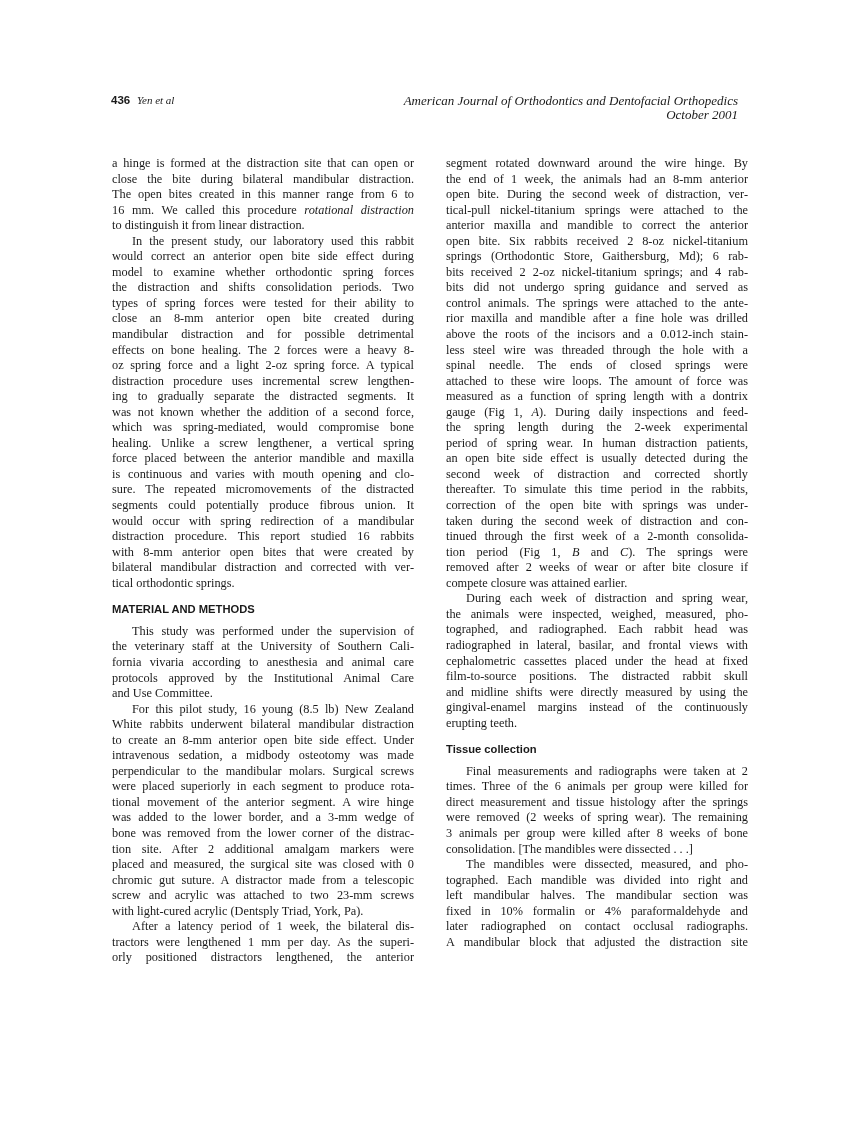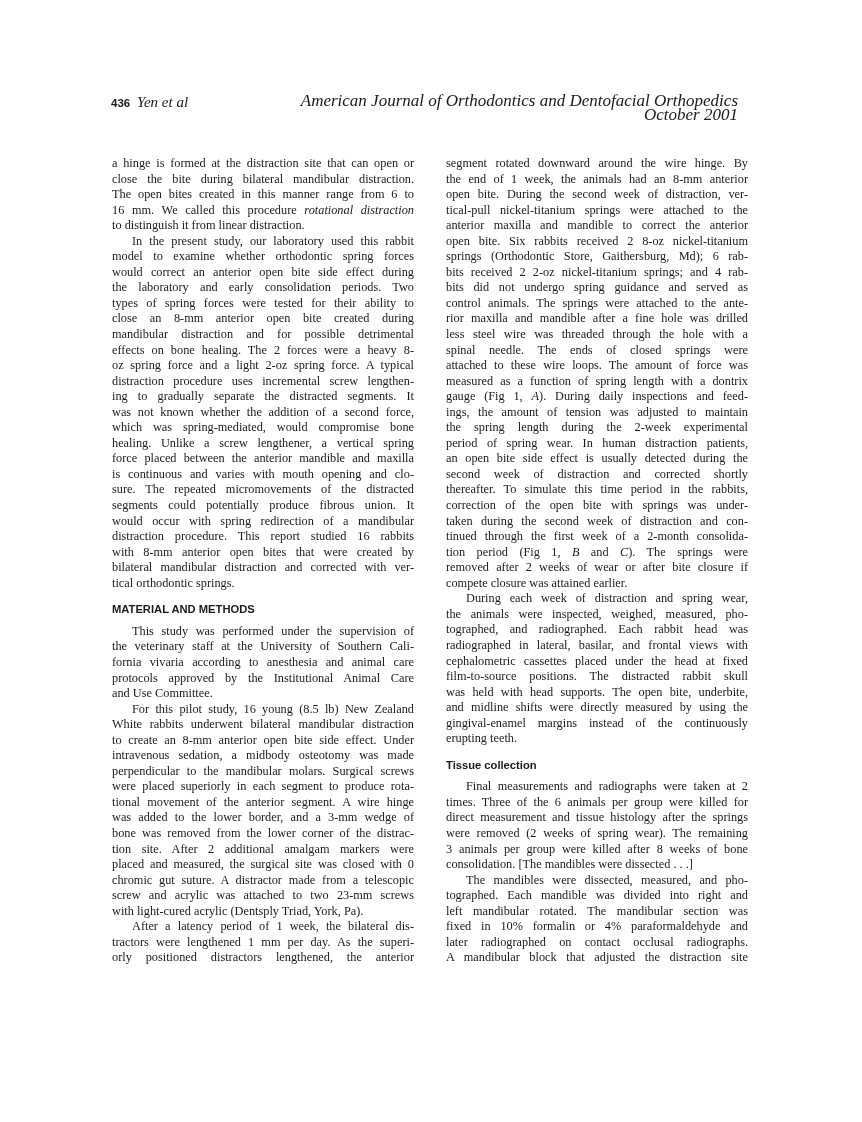--- a/index.html
+++ b/index.html
@@ -1,21 +1,21 @@
 <!DOCTYPE html>
 <html><head>
 <meta charset="utf-8">
 <style>
   html, body { margin: 0; padding: 0; background: #ffffff; }
   body { width: 862px; height: 1122px; position: relative; overflow: hidden;
          font-family: "Liberation Serif", "DejaVu Serif", serif; color: #1a1a1a; }
   .hdr-left { position: absolute; left: 111px; top: 94px; font-size: 11px; white-space: nowrap; }
   .hdr-left .pg { font-family: "Liberation Sans", "DejaVu Sans", sans-serif; font-weight: bold; font-size: 11.5px; margin-right: 4px; text-align: right; }
-  .hdr-left .auth { font-style: italic; font-size: 15px; }
-  .hdr-right { position: absolute; right: 124px; top: 94px; text-align: right; font-style: italic; font-size: 17px; line-height: 14px; }
+  .hdr-left .auth { font-style: italic; font-size: 11px; }
+  .hdr-right { position: absolute; right: 124px; top: 94px; text-align: right; font-style: italic; font-size: 13px; line-height: 14px; }
   .col { position: absolute; top: 156px; width: 302px; }
   .col.left { left: 112px; }
   .col.right { left: 446px; }
   .ln { display: block; font-size: 12.3px; line-height: 15.55px; height: 15.55px; text-align: justify; text-align-last: justify; white-space: nowrap; overflow: visible; }
   .ln.last { text-align-last: left; }
   .ln.ind { text-indent: 20px; }
   .ln i, .ln .it { font-style: italic; }
   .head { display: block; font-family: "Liberation Sans", "DejaVu Sans", sans-serif; font-weight: bold; font-size: 11.2px; line-height: 15.55px; height: 15.55px; }
   .gap { display: block; height: 11px; }
   .gap2 { display: block; height: 6px; }
@@ -37,23 +37,23 @@
 <div class="col left">
   <div>
     <span class="ln">a hinge is formed at the distraction site that can open or</span>
     <span class="ln">close the bite during bilateral mandibular distraction.</span>
     <span class="ln">The open bites created in this manner range from 6 to</span>
     <span class="ln"><span>16 mm. We called this procedure </span><i>rotational distraction</i></span>
     <span class="ln last">to distinguish it from linear distraction.</span>
   </div>
   <div>
     <span class="ln ind">In the present study, our laboratory used this rabbit</span>
+    <span class="ln">would correct an anterior open bite side effect during</span>
     <span class="ln">model to examine whether orthodontic spring forces</span>
-    <span class="ln">would correct an anterior open bite side effect during</span>
-    <span class="ln">the laboratory and early consolidation periods. Two</span>
+    <span class="ln">the distraction and shifts consolidation periods. Two</span>
     <span class="ln">types of spring forces were tested for their ability to</span>
     <span class="ln">close an 8-mm anterior open bite created during</span>
     <span class="ln">mandibular distraction and for possible detrimental</span>
     <span class="ln">effects on bone healing. The 2 forces were a heavy 8-</span>
     <span class="ln">oz spring force and a light 2-oz spring force. A typical</span>
     <span class="ln">distraction procedure uses incremental screw lengthen-</span>
     <span class="ln">ing to gradually separate the distracted segments. It</span>
     <span class="ln">was not known whether the addition of a second force,</span>
     <span class="ln">which was spring-mediated, would compromise bone</span>
     <span class="ln">healing. Unlike a screw lengthener, a vertical spring</span>
@@ -106,62 +106,61 @@
     <span class="ln">the end of 1 week, the animals had an 8-mm anterior</span>
     <span class="ln">open bite. During the second week of distraction, ver-</span>
     <span class="ln">tical-pull nickel-titanium springs were attached to the</span>
     <span class="ln">anterior maxilla and mandible to correct the anterior</span>
     <span class="ln">open bite. Six rabbits received 2 8-oz nickel-titanium</span>
     <span class="ln">springs (Orthodontic Store, Gaithersburg, Md); 6 rab-</span>
     <span class="ln">bits received 2 2-oz nickel-titanium springs; and 4 rab-</span>
     <span class="ln">bits did not undergo spring guidance and served as</span>
     <span class="ln">control animals. The springs were attached to the ante-</span>
     <span class="ln">rior maxilla and mandible after a fine hole was drilled</span>
+    <span class="ln">above the roots of the incisors and a 0.012-inch stain-</span>
     <span class="ln">less steel wire was threaded through the hole with a</span>
     <span class="ln">spinal needle. The ends of closed springs were</span>
     <span class="ln">attached to these wire loops. The amount of force was</span>
     <span class="ln">measured as a function of spring length with a dontrix</span>
     <span class="ln"><span>gauge (Fig 1, </span><i>A</i><span>). During daily inspections and feed-</span></span>
-    <span class="ln">ings, the amount of tension was adjusted to maintain</span>
     <span class="ln">the spring length during the 2-week experimental</span>
     <span class="ln">period of spring wear. In human distraction patients,</span>
     <span class="ln">an open bite side effect is usually detected during the</span>
     <span class="ln">second week of distraction and corrected shortly</span>
     <span class="ln">thereafter. To simulate this time period in the rabbits,</span>
     <span class="ln">correction of the open bite with springs was under-</span>
     <span class="ln">taken during the second week of distraction and con-</span>
     <span class="ln">tinued through the first week of a 2-month consolida-</span>
     <span class="ln"><span>tion period (Fig 1, </span><i>B</i><span> and </span><i>C</i><span>). The springs were</span></span>
     <span class="ln">removed after 2 weeks of wear or after bite closure if</span>
     <span class="ln last">compete closure was attained earlier.</span>
   </div>
   <div>
     <span class="ln ind">During each week of distraction and spring wear,</span>
     <span class="ln">the animals were inspected, weighed, measured, pho-</span>
     <span class="ln">tographed, and radiographed. Each rabbit head was</span>
     <span class="ln">radiographed in lateral, basilar, and frontal views with</span>
     <span class="ln">cephalometric cassettes placed under the head at fixed</span>
     <span class="ln">film-to-source positions. The distracted rabbit skull</span>
-    <span class="ln">was held with head supports. The open bite, underbite,</span>
     <span class="ln">and midline shifts were directly measured by using the</span>
     <span class="ln">gingival-enamel margins instead of the continuously</span>
     <span class="ln last">erupting teeth.</span>
   </div>
   <span class="gap"></span>
   <span class="head">Tissue collection</span>
   <span class="gap2"></span>
   <div>
     <span class="ln ind">Final measurements and radiographs were taken at 2</span>
     <span class="ln">times. Three of the 6 animals per group were killed for</span>
     <span class="ln">direct measurement and tissue histology after the springs</span>
     <span class="ln">were removed (2 weeks of spring wear). The remaining</span>
     <span class="ln">3 animals per group were killed after 8 weeks of bone</span>
     <span class="ln last">consolidation. [The mandibles were dissected . . .]</span>
   </div>
   <div>
     <span class="ln ind">The mandibles were dissected, measured, and pho-</span>
     <span class="ln">tographed. Each mandible was divided into right and</span>
-    <span class="ln">left mandibular rotated. The mandibular section was</span>
+    <span class="ln">left mandibular halves. The mandibular section was</span>
     <span class="ln">fixed in 10% formalin or 4% paraformaldehyde and</span>
     <span class="ln">later radiographed on contact occlusal radiographs.</span>
     <span class="ln">A mandibular block that adjusted the distraction site</span>
   </div>
 </div>
 
 </body></html>

